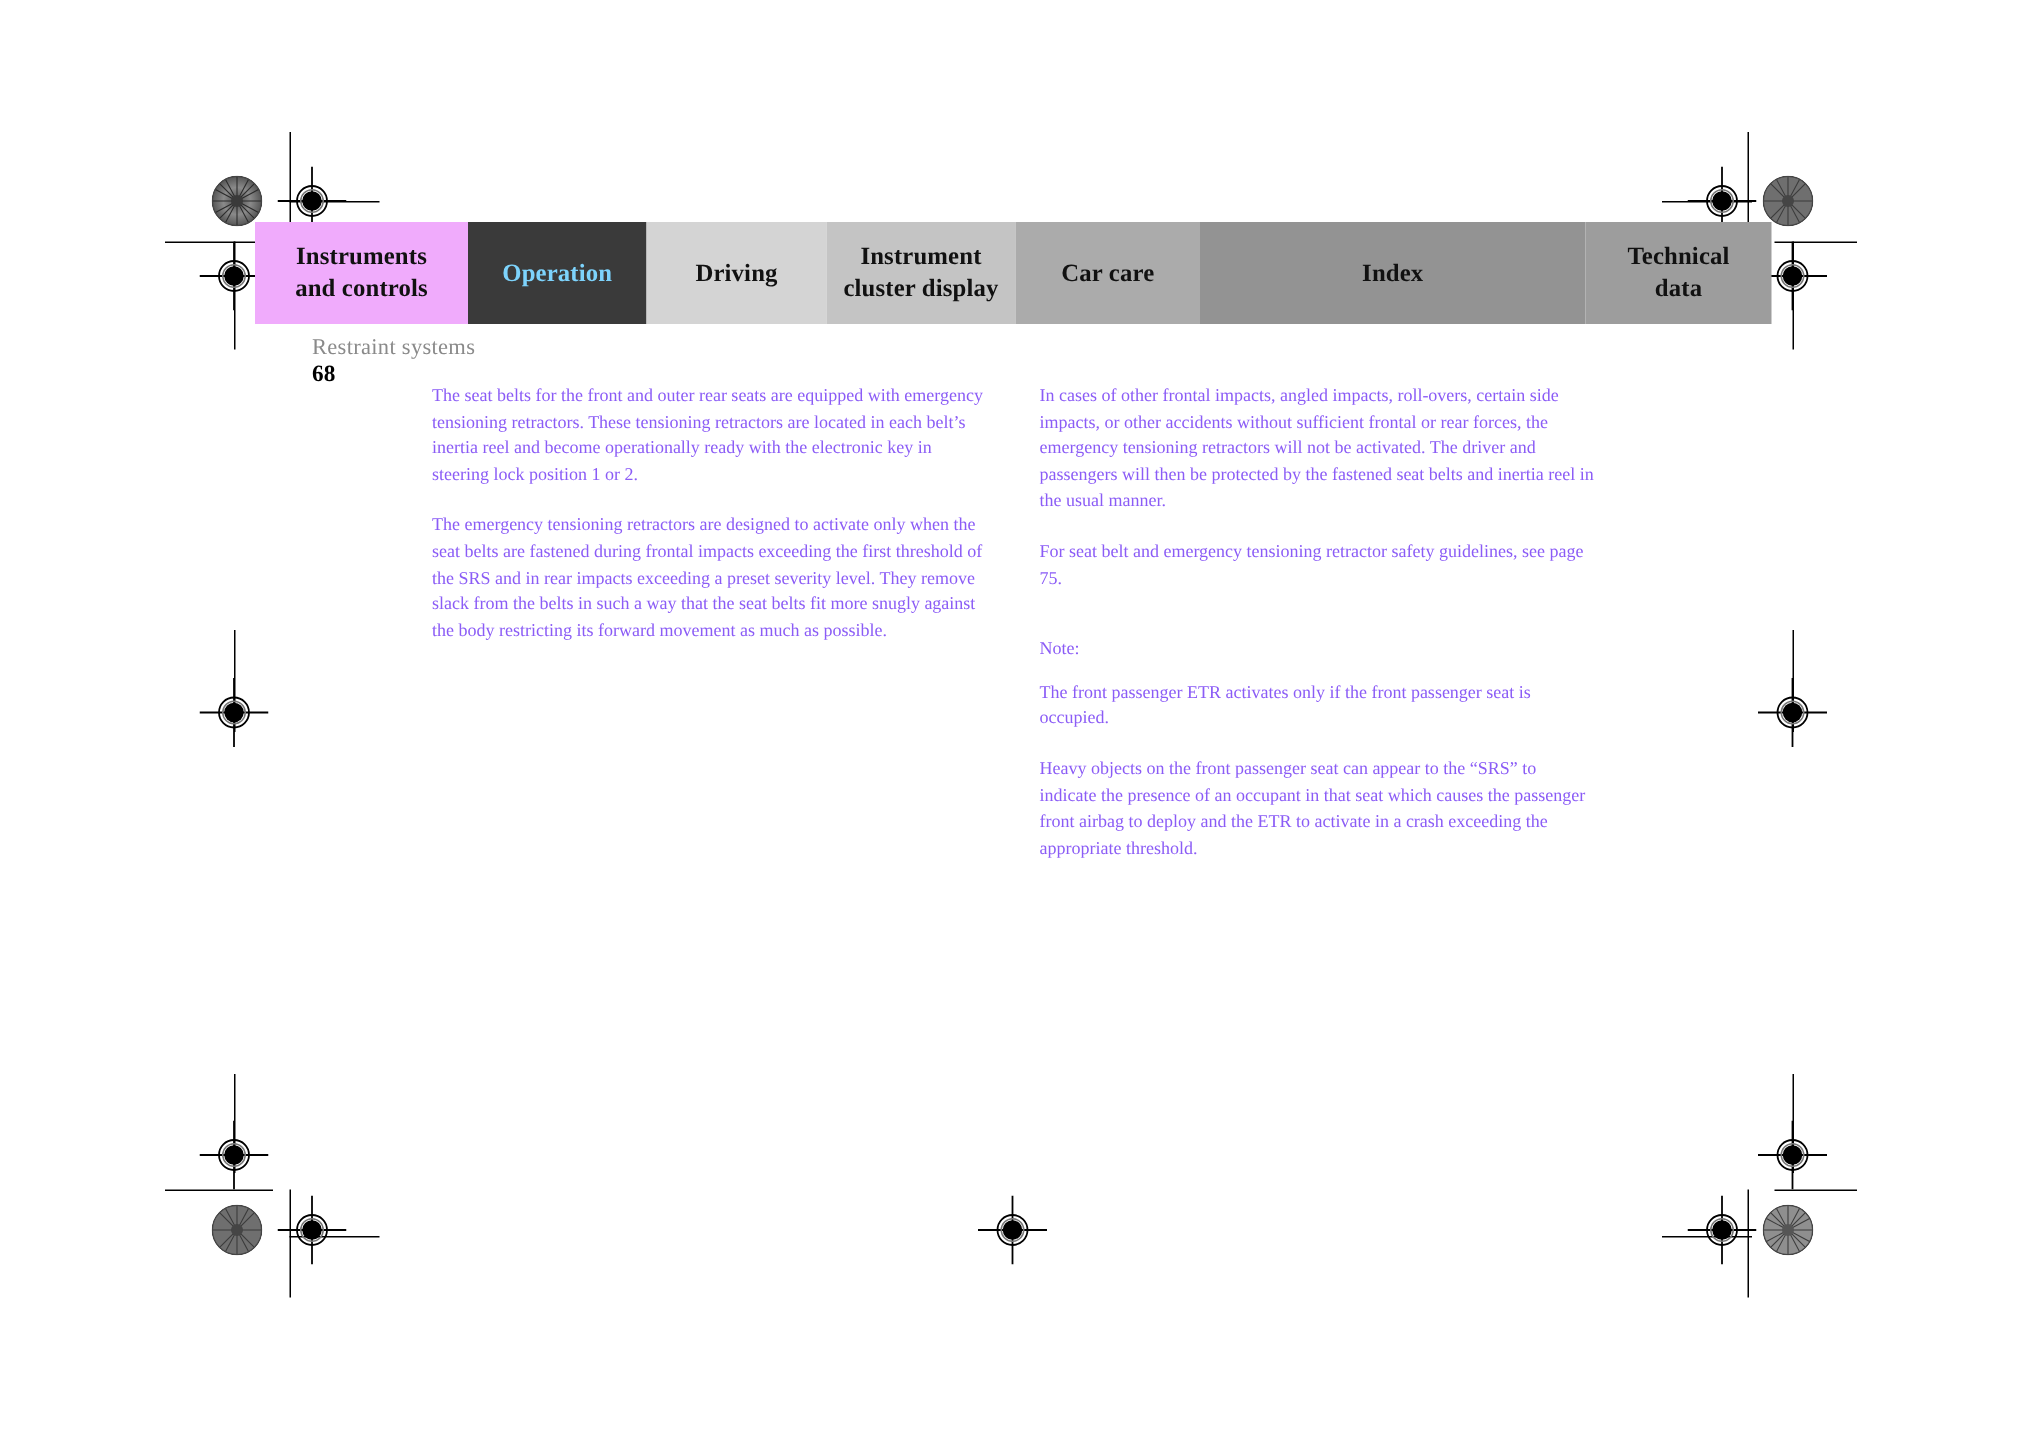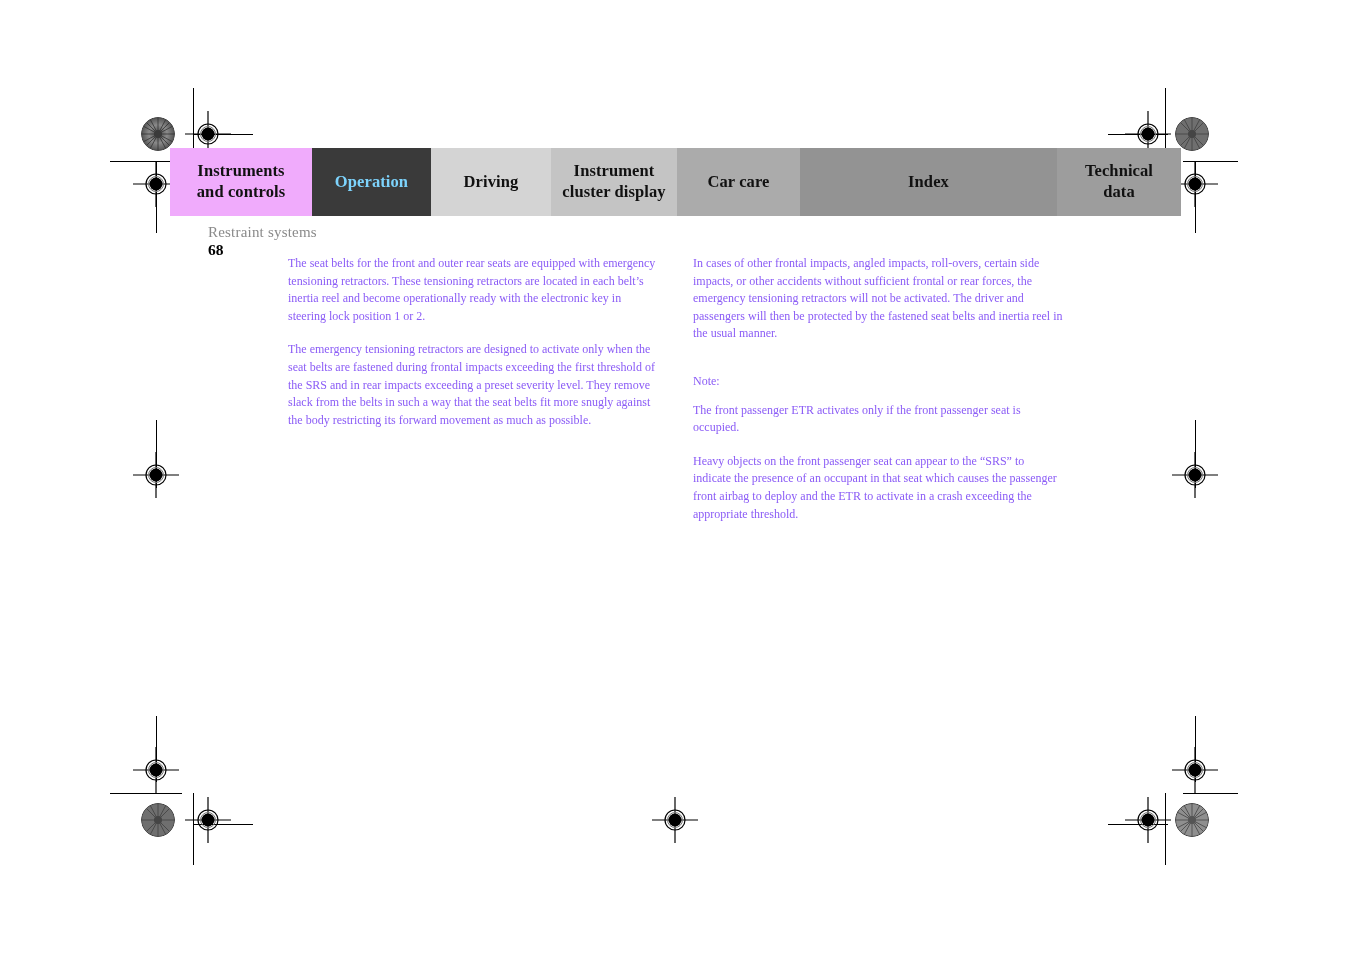--- a/index.html
+++ b/index.html
@@ -403,19 +403,20 @@
     <span class="page-number">68</span>
   </div>
 
   <div class="col col-left">
     <p class="body-text">The seat belts for the front and outer rear seats are equipped with emergency tensioning retractors. These tensioning retractors are located in each belt’s inertia reel and become operationally ready with the electronic key in steering lock position 1 or 2.</p>
     <p class="body-text">The emergency tensioning retractors are designed to activate only when the seat belts are fastened during frontal impacts exceeding the first threshold of the SRS and in rear impacts exceeding a preset severity level. They remove slack from the belts in such a way that the seat belts fit more snugly against the body restricting its forward movement as much as possible.</p>
   </div>
 
   <div class="col col-right">
     <p class="body-text">In cases of other frontal impacts, angled impacts, roll-overs, certain side impacts, or other accidents without sufficient frontal or rear forces, the emergency tensioning retractors will not be activated. The driver and passengers will then be protected by the fastened seat belts and inertia reel in the usual manner.</p>
+    <p class="body-text">For seat belt and emergency tensioning retractor safety guidelines, see page 75.</p>
     <div class="spacer-note"></div>
     <p class="body-text note-label">Note:</p>
     <p class="body-text">The front passenger ETR activates only if the front passenger seat is occupied.</p>
     <p class="body-text">Heavy objects on the front passenger seat can appear to the “SRS” to indicate the presence of an occupant in that seat which causes the passenger front airbag to deploy and the ETR to activate in a crash exceeding the appropriate threshold.</p>
   </div>
 
 </div>
 
 </body></html>

